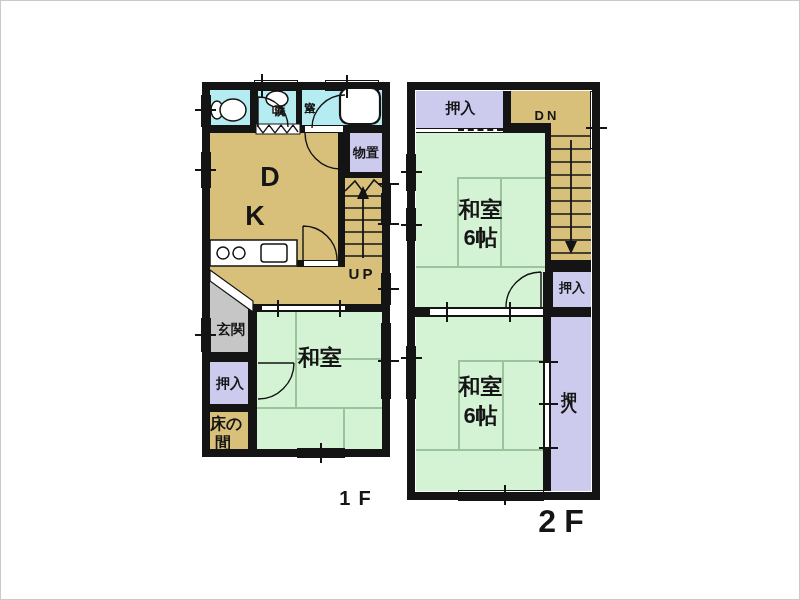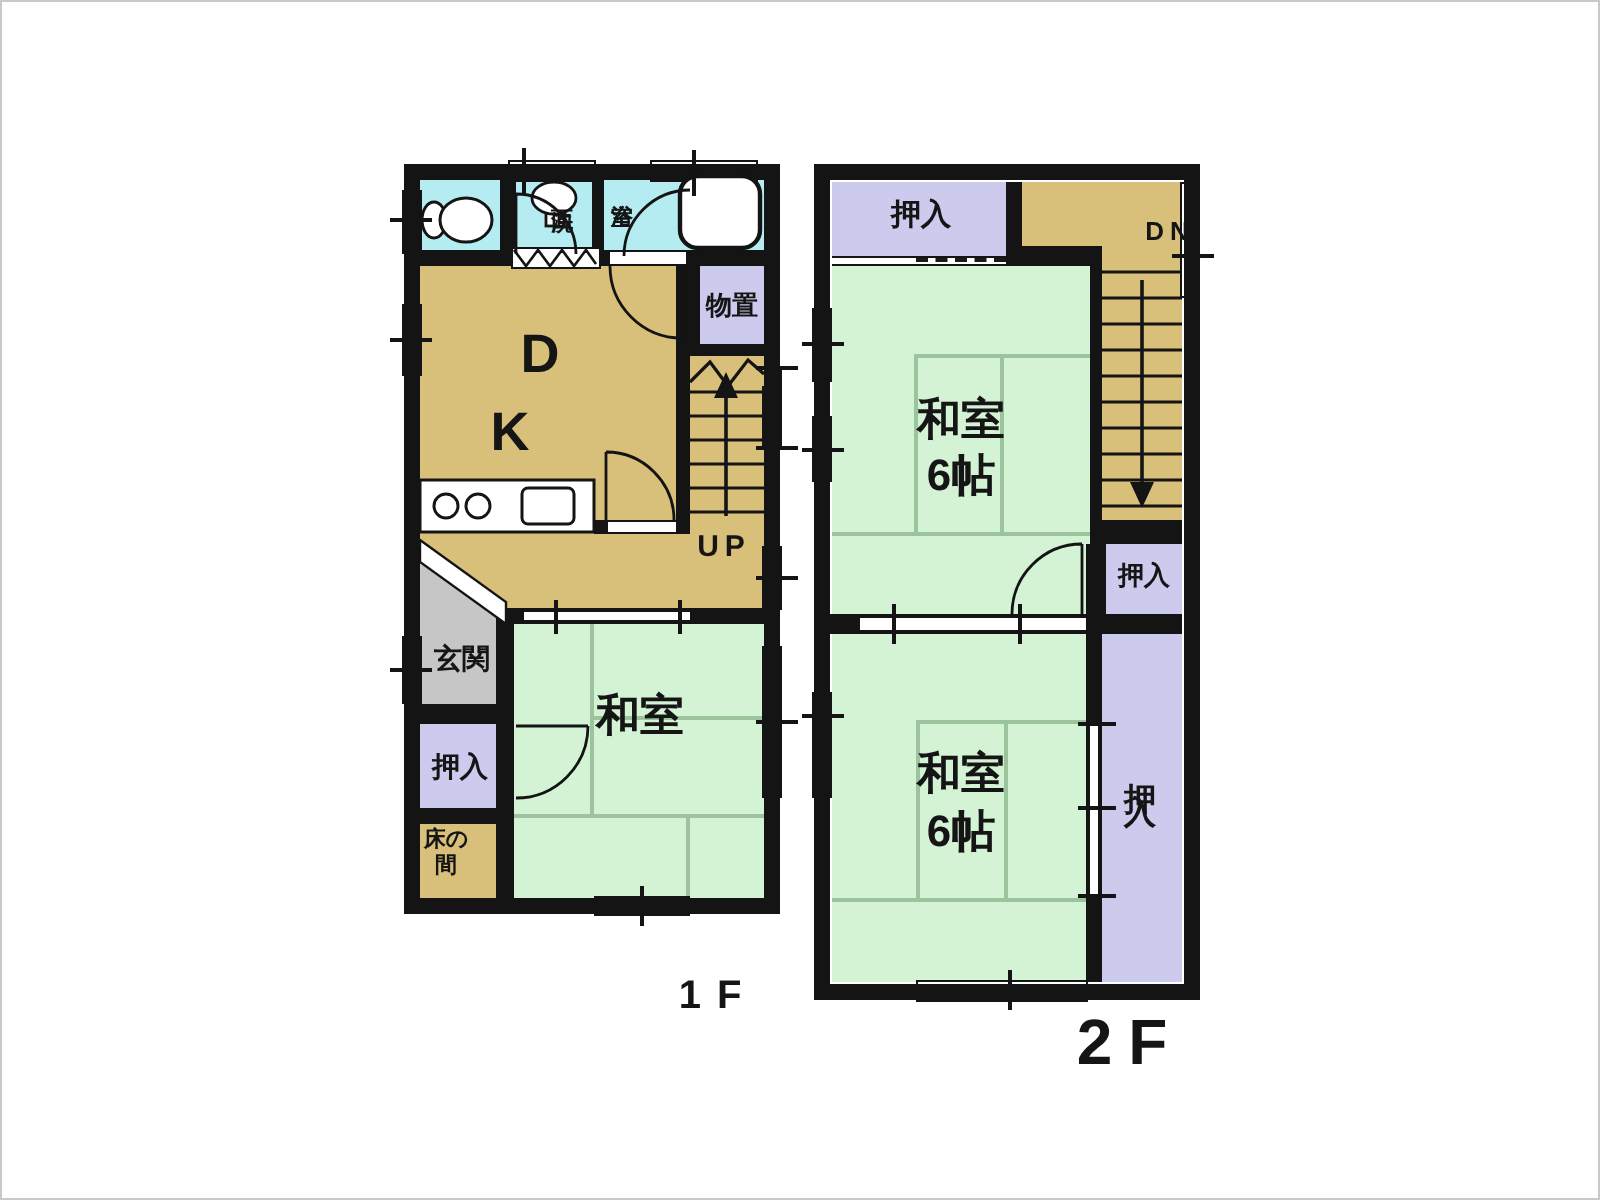--- a/index.html
+++ b/index.html
@@ -212,31 +212,31 @@
   </svg>
 
   <div class="lbl vtext" style="left:274px;top:96px;font-size:11px;">洗面</div>
   <div class="lbl vtext" style="left:304px;top:93px;font-size:11px;">浴室</div>
   <div class="lbl" style="left:250px;top:161px;width:40px;font-size:27px;">D</div>
   <div class="lbl" style="left:235px;top:200px;width:40px;font-size:27px;">K</div>
   <div class="lbl" style="left:350px;top:145px;width:32px;font-size:13px;">物置</div>
   <div class="lbl" style="left:342px;top:265px;width:40px;font-size:15px;letter-spacing:3px;">UP</div>
   <div class="lbl" style="left:211px;top:321px;width:40px;font-size:14px;">玄関</div>
   <div class="lbl" style="left:211px;top:375px;width:38px;font-size:14px;">押入</div>
-  <div class="lbl" style="left:210px;top:414px;width:26px;font-size:11px;">
+  <div class="lbl" style="left:210px;top:414px;width:26px;font-size:16px;">
     <span class="ln">床の</span>
     <span class="ln">間</span>
   </div>
   <div class="lbl" style="left:260px;top:344px;width:120px;font-size:22px;line-height:28px;">
     <span class="ln">和室</span>
   </div>
   <div class="lbl" style="left:327px;top:486px;width:64px;font-size:20px;letter-spacing:8px;">1F</div>
 
   <div class="lbl" style="left:418px;top:99px;width:85px;font-size:15px;">押入</div>
-  <div class="lbl" style="left:564px;top:108px;width:42px;font-size:13px;letter-spacing:3px;">DN</div>
+  <div class="lbl" style="left:526px;top:108px;width:42px;font-size:13px;letter-spacing:3px;">DN</div>
   <div class="lbl" style="left:418px;top:196px;width:125px;font-size:22px;line-height:28px;">
     <span class="ln">和室</span>
     <span class="ln">6帖</span>
   </div>
   <div class="lbl" style="left:551px;top:280px;width:42px;font-size:13px;">押入</div>
   <div class="lbl" style="left:418px;top:372px;width:125px;font-size:22px;line-height:29px;">
     <span class="ln">和室</span>
     <span class="ln">6帖</span>
   </div>
   <div class="lbl vtext" style="left:561px;top:378px;font-size:16px;letter-spacing:6px;">押入</div>

